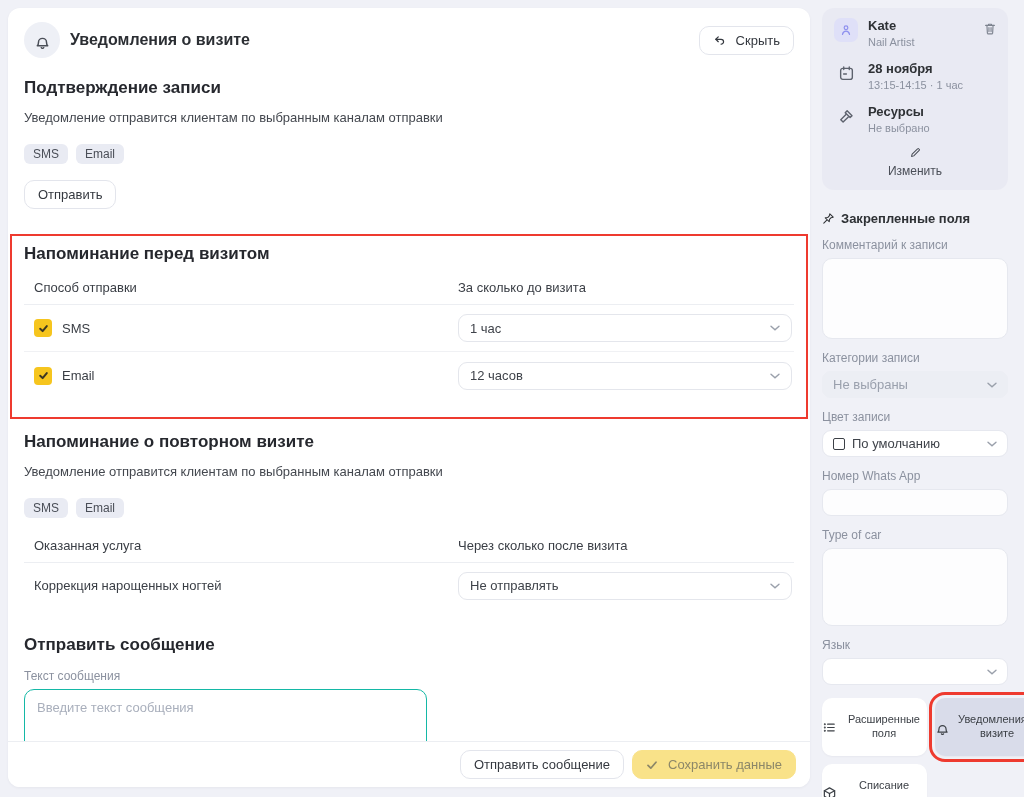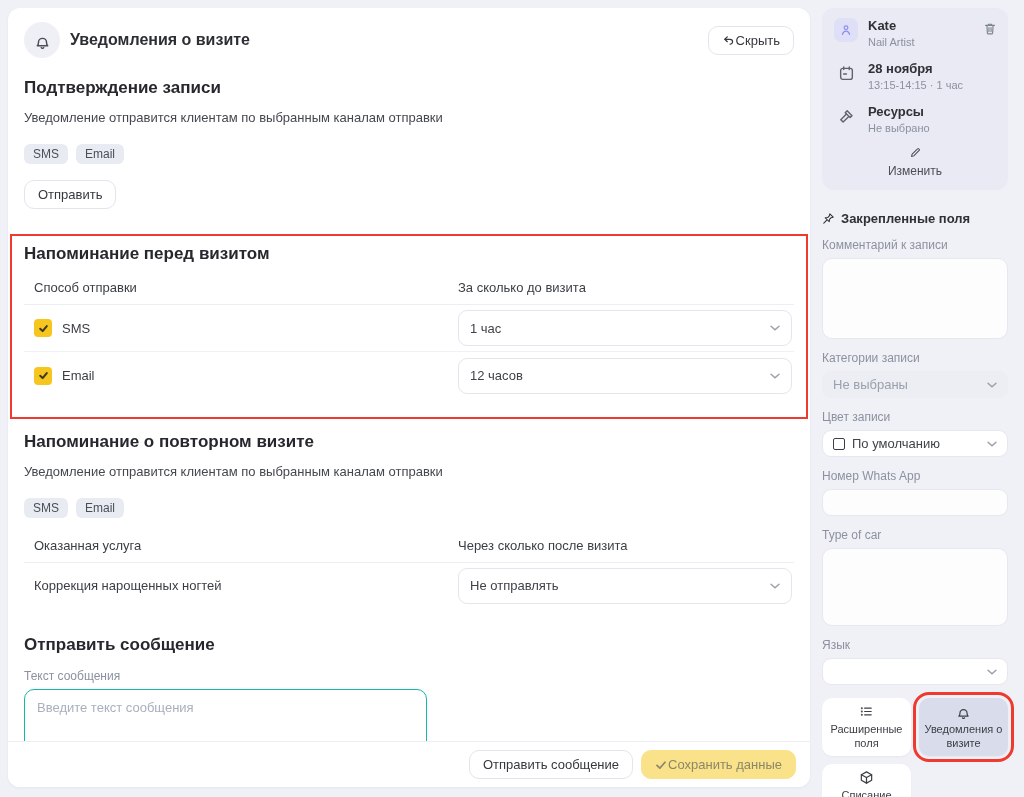--- a/index.html
+++ b/index.html
@@ -24,21 +24,21 @@
 
   .panel-header { display:flex; align-items:center; justify-content:space-between; }
   .panel-header-left { display:flex; align-items:center; gap:10px; }
   .bell-circle {
     width:36px; height:36px; border-radius:50%;
     background:#eef0f6; display:flex; align-items:center; justify-content:center;
     color:#4a4e57;
   }
   .panel-title { font-size:16px; font-weight:700; color:#2b2e33; }
   .btn {
-    display:inline-flex; align-items:center; gap:1px;
+    display:inline-flex; align-items:center; gap:10px;
     background:#fff; border:1px solid #e3e5ec; border-radius:10px;
     font-size:13px; color:#34383f; padding:6px 13px; cursor:pointer;
     font-family:inherit;
   }
   .hide-btn { color:#34383f; }
 
   h2.sec { font-size:17px; font-weight:700; color:#26282e; }
   .sec-1 { margin-top:20px; }
   .desc { margin-top:12px; font-size:13px; color:#44484f; }
   .tags { margin-top:19px; display:flex; gap:8px; }
@@ -60,21 +60,21 @@
   .t-row { display:flex; align-items:center; min-height:47px; padding-left:10px; border-bottom:1px solid #f0f1f4; }
   .t-row.last { border-bottom:none; }
   .t-row .c1 { flex:1; display:flex; align-items:center; gap:10px; font-size:13px; color:#3a3e45; }
   .t-row .c2 { width:336px; }
   .checkbox {
     width:18px; height:18px; border-radius:4px; background:#f6c51e;
     display:flex; align-items:center; justify-content:center; color:#3d3723;
     cursor:pointer;
   }
   .select {
-    width:334px; height:36px; border:1px solid #e4e6ec; border-radius:9px;
+    width:334px; height:28px; border:1px solid #e4e6ec; border-radius:9px;
     display:flex; align-items:center; justify-content:space-between;
     padding:0 11px; font-size:13px; color:#3f434a; background:#fff; cursor:pointer;
   }
   .chev { color:#9aa0ab; }
 
   .sec-after-red { margin-top:13px; }
   .svc-text { font-size:12px; color:#3a3e45; }
   .t-row.svc { min-height:45px; border-bottom:none; }
 
   .sec-msg { margin-top:27px; }
@@ -137,21 +137,21 @@
     padding:0 10px; font-size:13px; background:#fff; cursor:pointer; color:#3f434a;
   }
   .sb-select.muted { background:#eceef4; border-color:#eceef4; color:#9aa0ad; }
   .sb-input { height:27px; padding:0 10px; display:block; margin-top:6px; width:100%; border-radius:9px; }
   .swatch { width:12px; height:12px; border:1.6px solid #3c4046; border-radius:2px; background:#fff; margin-right:7px; }
   .sel-left { display:flex; align-items:center; }
 
   .tiles { margin-top:13px; display:grid; grid-template-columns:1fr 1fr; gap:8px; }
   .tile {
     background:#fff; border-radius:10px; height:58px;
-    display:flex; flex-direction:column; align-items:center; justify-content:center;
+    display:flex; flex-direction:row; align-items:center; justify-content:center;
     gap:4px; cursor:pointer; text-align:center;
     box-shadow:0 1px 2px rgba(30,35,60,.04);
   }
   .tile-label { font-size:11px; color:#3c4046; line-height:1.25; width:86px; }
   .tile-ico { color:#3c4046; }
   .tile.active { background:#d9dcea; outline:3px solid #ee3a2f; outline-offset:3px; }
 </style>
 </head>
 <body>
 

